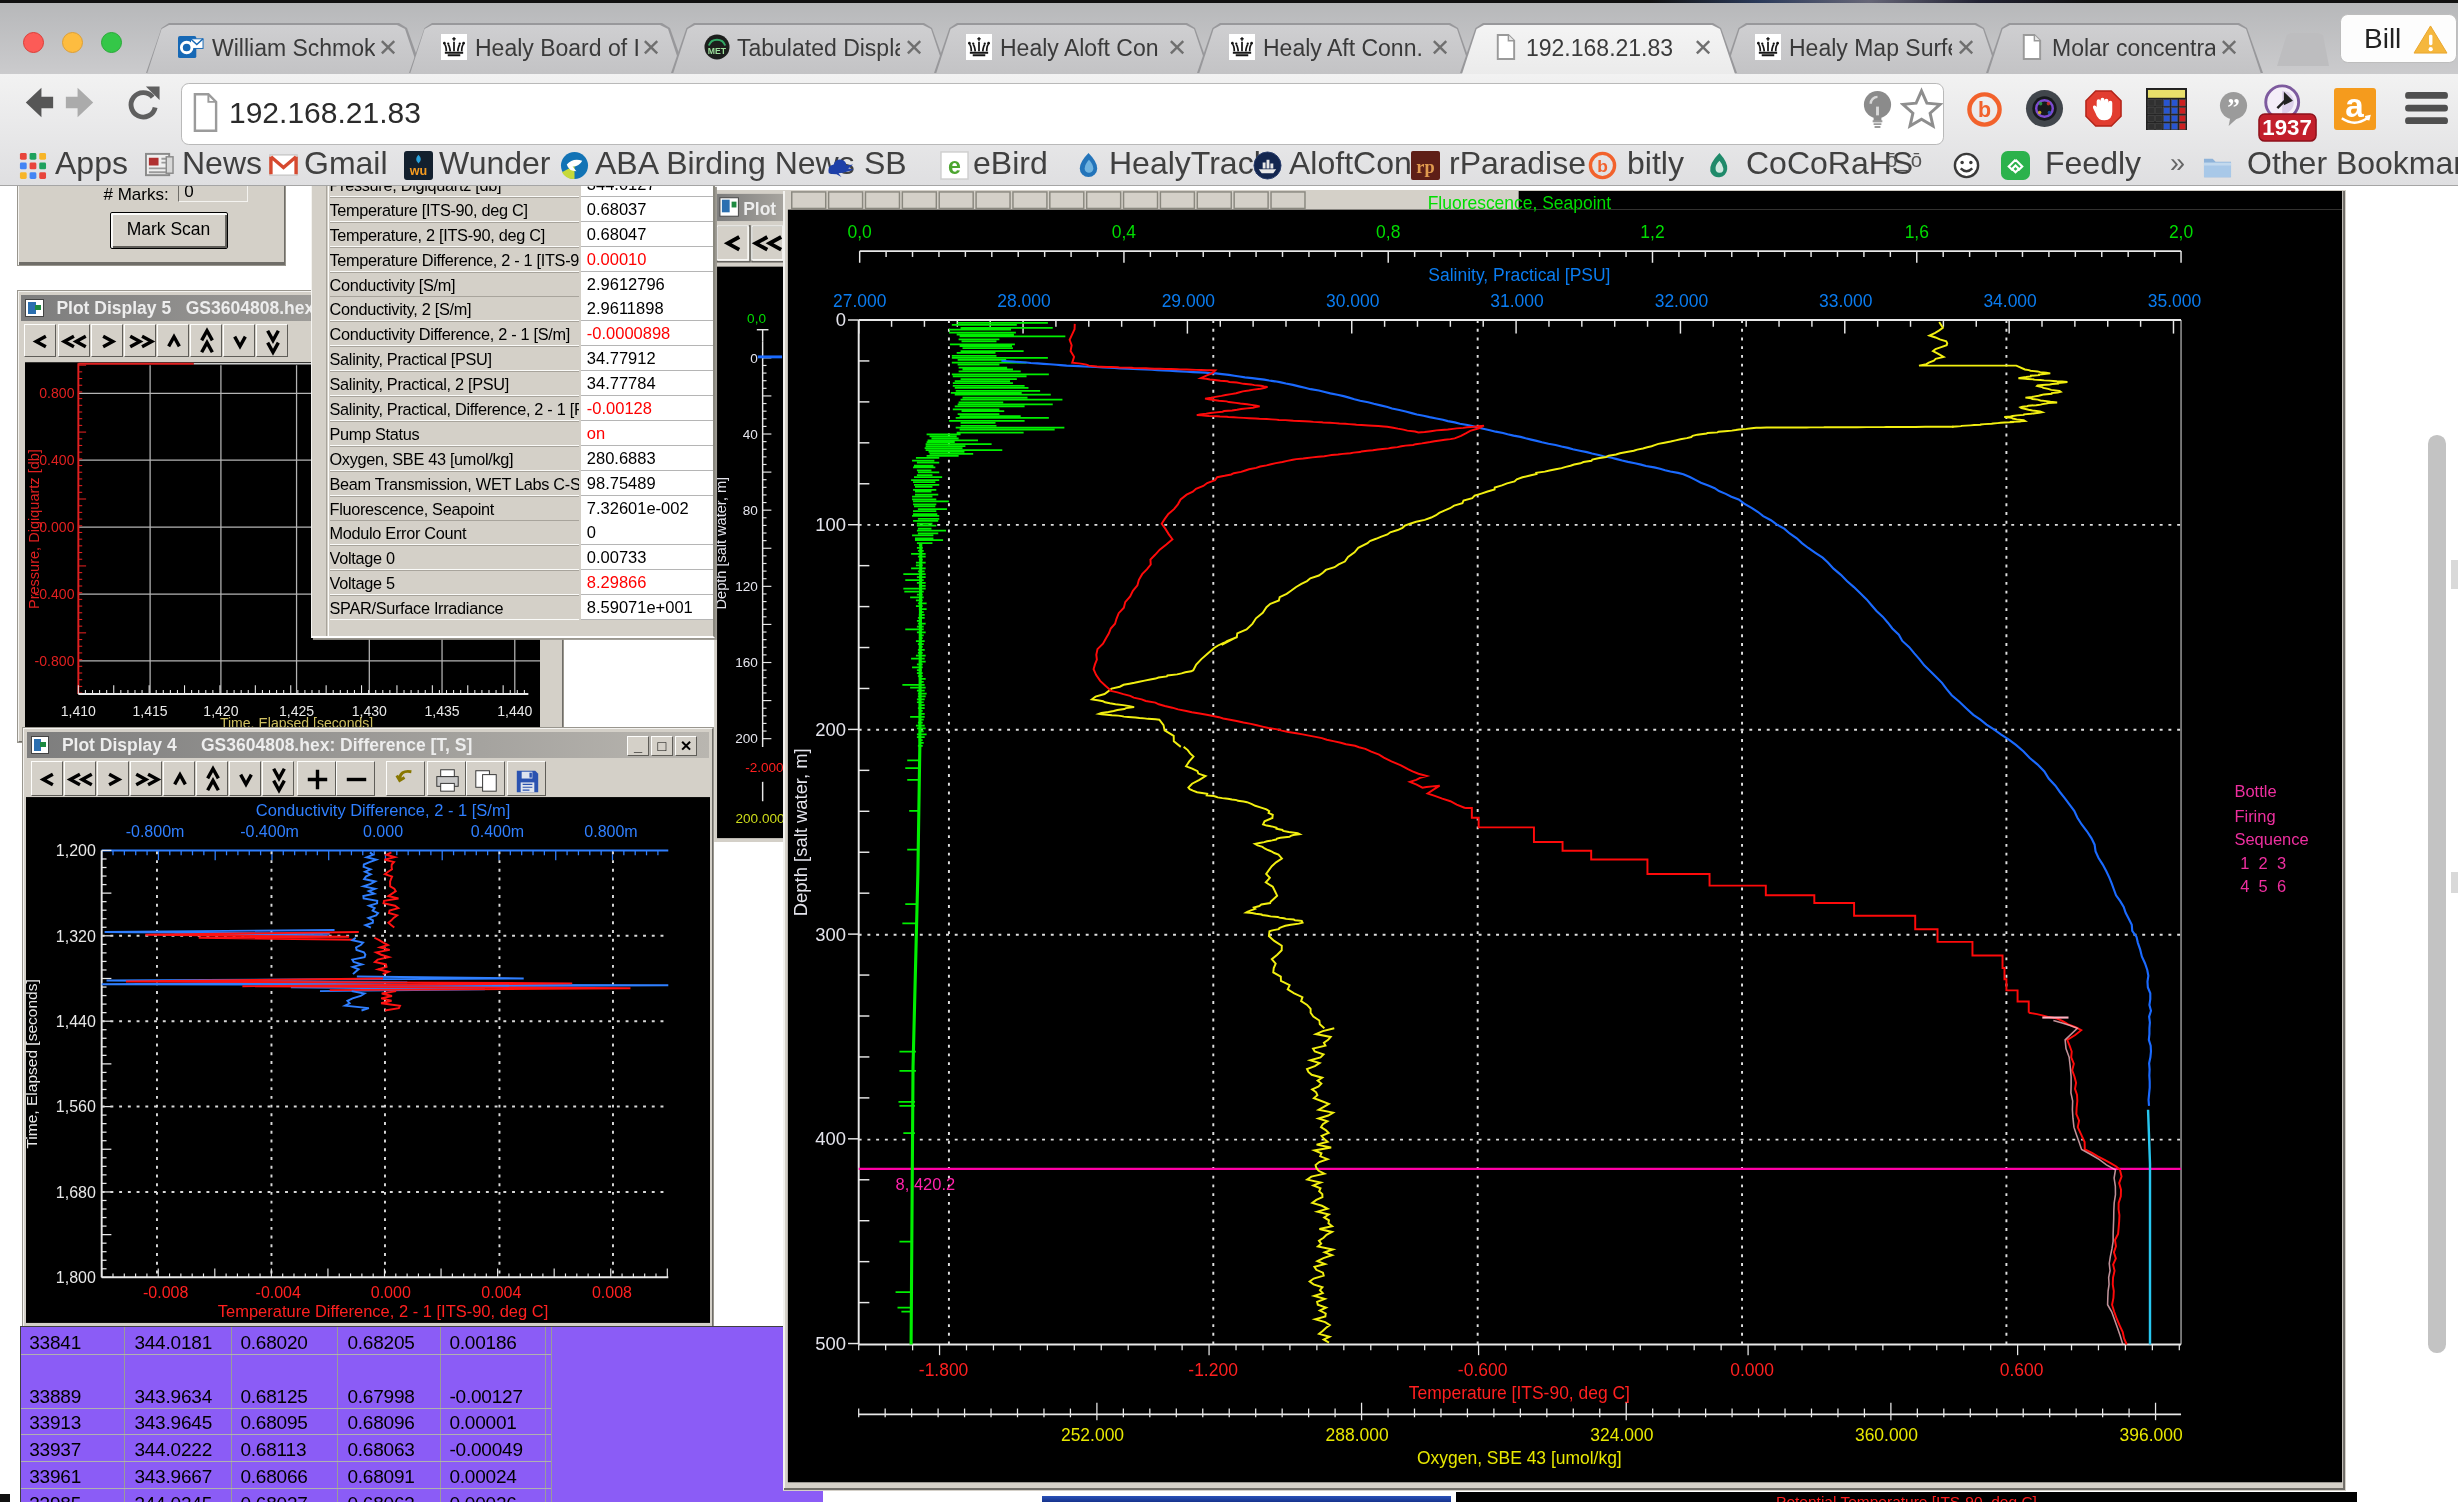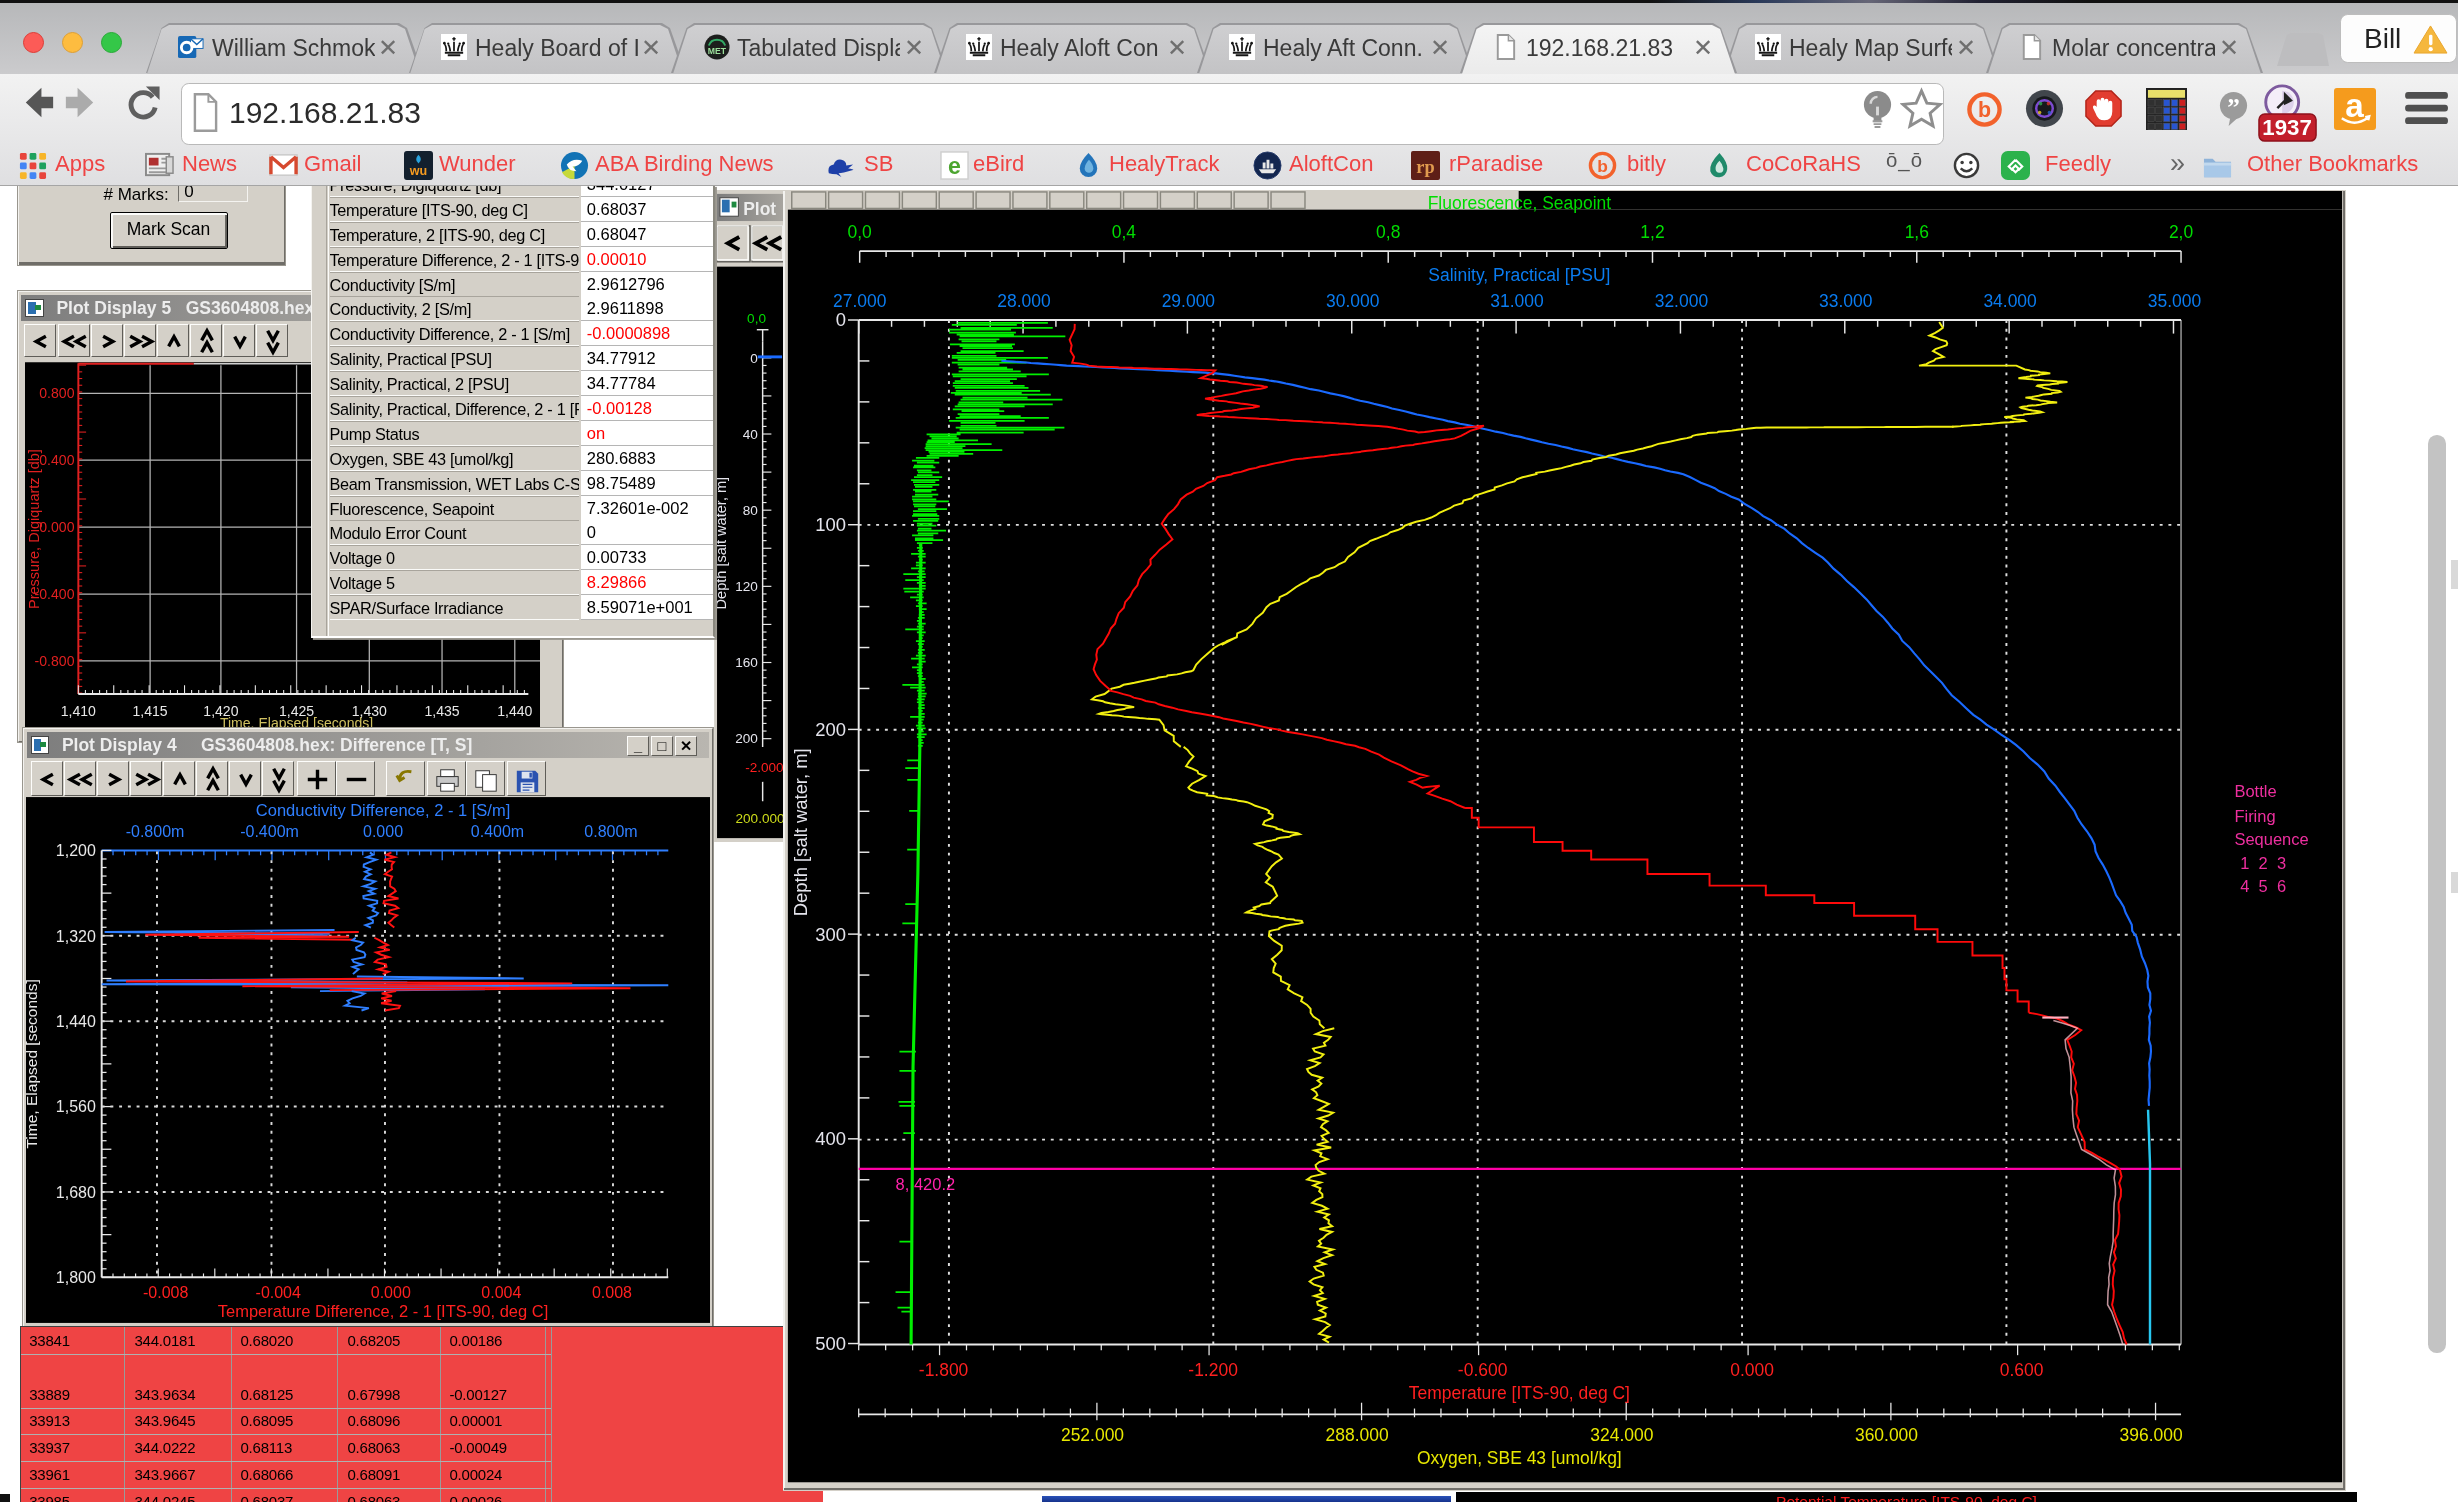--- a/index.html
+++ b/index.html
@@ -18,39 +18,39 @@
 .tabi.act{background:linear-gradient(#f4f4f4,#ebebeb)}
 .tabt{position:absolute;top:35px;height:27px;width:163px;overflow:hidden;font-size:23px;
  color:#3a3a3a;white-space:nowrap;line-height:27px}
 .tabx{position:absolute;top:35px;font-size:24px;color:#6f6f6f;line-height:25px}
 .fav{position:absolute;top:34px;width:26px;height:26px}
 #toolrow{position:absolute;left:0;top:74px;width:2459px;height:112px;
  background:linear-gradient(#f2f2f2,#dfdfe1);border-bottom:1.9px solid #a5a5a5}
 #urlbox{position:absolute;left:181px;top:83px;width:1763px;height:62px;background:#fff;
  border:1.9px solid #b9b9b9;border-radius:7.8px}
 #urltxt{position:absolute;left:229px;top:96px;font-size:30px;color:#2b2b2b}
-.bmt{position:absolute;top:150px;font-size:22px;color:#ef4444;line-height:27px;white-space:nowrap}
+.bmt{position:absolute;top:150px;font-size:32px;color:#404040;line-height:27px;white-space:nowrap}
 .win{position:absolute;background:#d4d0c8;border-top:1.9px solid #f4f3f0;border-left:1.9px solid #f4f3f0;
  border-right:1.9px solid #6f6d68;border-bottom:1.9px solid #6f6d68;box-shadow:0 0 0 1px #99968e}
 .tbar{position:absolute;left:2.9px;top:2.9px;right:2.9px;height:26px;color:#ededed;font-weight:bold;
  font-size:17.5px;background:linear-gradient(90deg,#7d7d7d,#b9b6b0);line-height:26px;white-space:nowrap;overflow:hidden}
 .ticon{position:absolute;left:3.9px;top:3.9px;width:18.4px;height:18.4px;background:#fff;border:1px solid #444}
 .ticon i{position:absolute;left:1.9px;top:1.9px;width:7.8px;height:12.6px;background:#2b6fb0;display:block}
 .ticon b{position:absolute;right:1.9px;top:4.9px;width:5.8px;height:5.8px;background:#1d8a40;display:block}
 .tbtn{position:absolute;background:#d4d0c8;border-top:1.9px solid #fdfdfb;border-left:1.9px solid #fdfdfb;
  border-right:1.9px solid #5f5d58;border-bottom:1.9px solid #5f5d58}
 .sunk{background:#d4d0c8;border-top:1.9px solid #6f6d68;border-left:1.9px solid #6f6d68;
  border-right:1.9px solid #f4f3f0;border-bottom:1.9px solid #f4f3f0}
 .row-l{position:absolute;left:17.5px;height:25px;font-size:16.3px;letter-spacing:-0.3px;color:#000;line-height:25px;
  border-bottom:1px solid #fbfbf9;border-top:1px solid #a8a49c;overflow:hidden;white-space:nowrap;width:249px}
 .row-v{position:absolute;left:269px;width:132px;height:25px;font-size:16.5px;line-height:25px;
  background:#fff;border-bottom:1px solid #b5b5b5;color:#000;padding-left:5.8px;overflow:hidden}
 .red{color:#f00}
-#dtable{position:absolute;left:20.4px;top:1326px;width:803px;height:176px;background:#ef4444;
- border-left:1.9px solid #404040;border-top:1.9px solid #404040;font-size:15px;letter-spacing:-0.2px}
+#dtable{position:absolute;left:20.4px;top:1326px;width:803px;height:176px;background:#8b5cf6;
+ border-left:1.9px solid #404040;border-top:1.9px solid #404040;font-size:19px;letter-spacing:-0.2px}
 #dtable .c{position:absolute;border-left:1px solid #9a9a9a;top:0;bottom:0}
 #dtable .r{position:absolute;left:0;width:530px;border-bottom:1px solid #b0b0b0;height:28px}
 #dtable span{position:absolute;top:4.9px;white-space:nowrap}
 </style></head>
 <body>
 <div id="content" style="position:absolute;left:0;top:185px;width:2459px;height:1317px;background:#fff;overflow:hidden">
 </div>
 <div id="vnc" style="position:absolute;left:0;top:0;width:2459px;height:1502px;overflow:hidden">
 <div class="abs" style="left:17.5px;top:185px;width:267px;height:80px;background:#d4d0c8;border-left:1.9px solid #f4f3f0;border-right:1.9px solid #6f6d68;box-shadow:0 0 0 1px #99968e">
       <div class="abs" style="left:85px;top:0px;font-size:17px"># Marks:</div>

